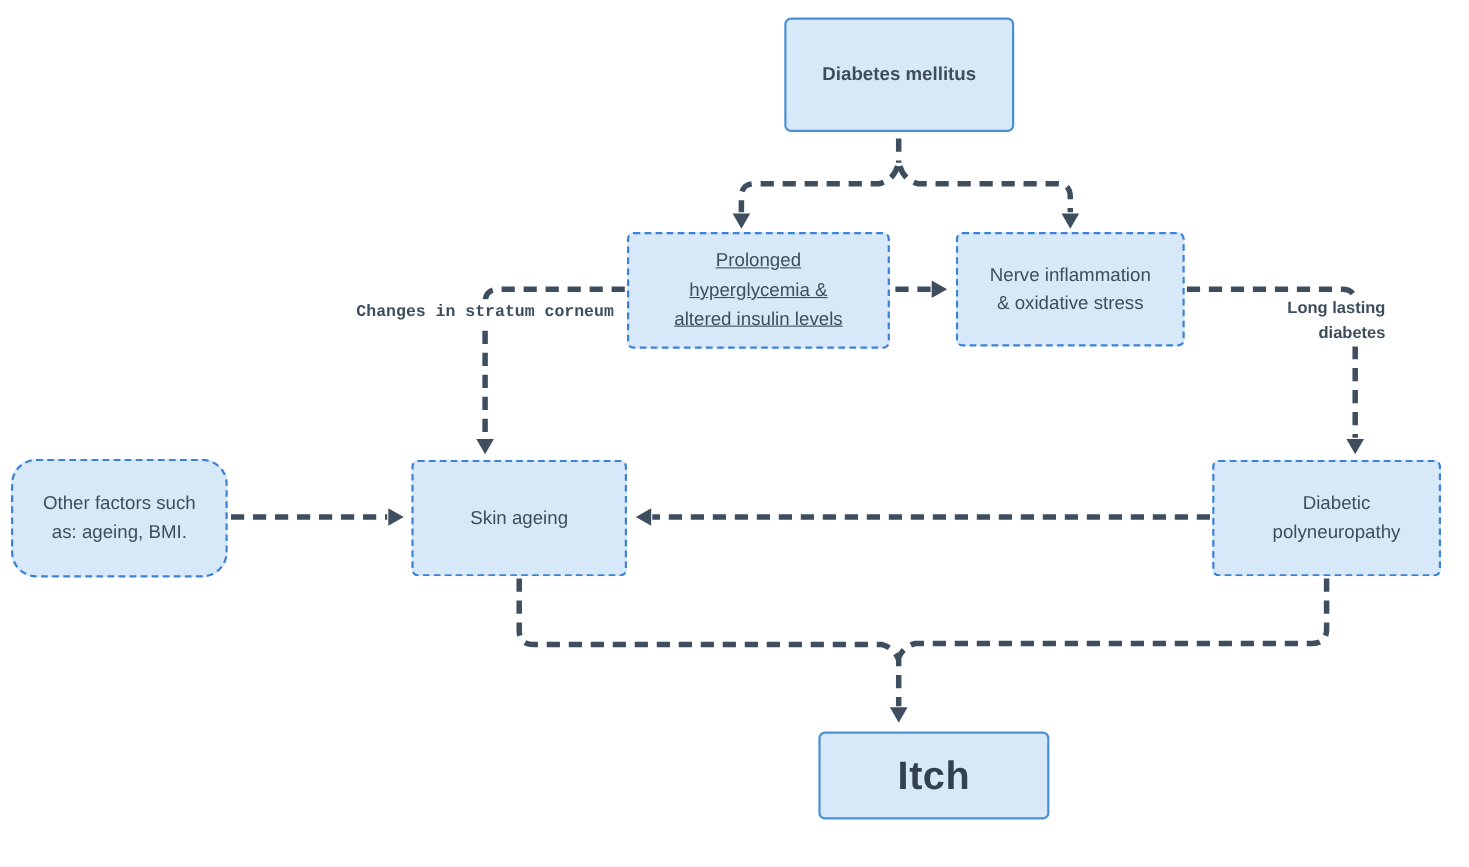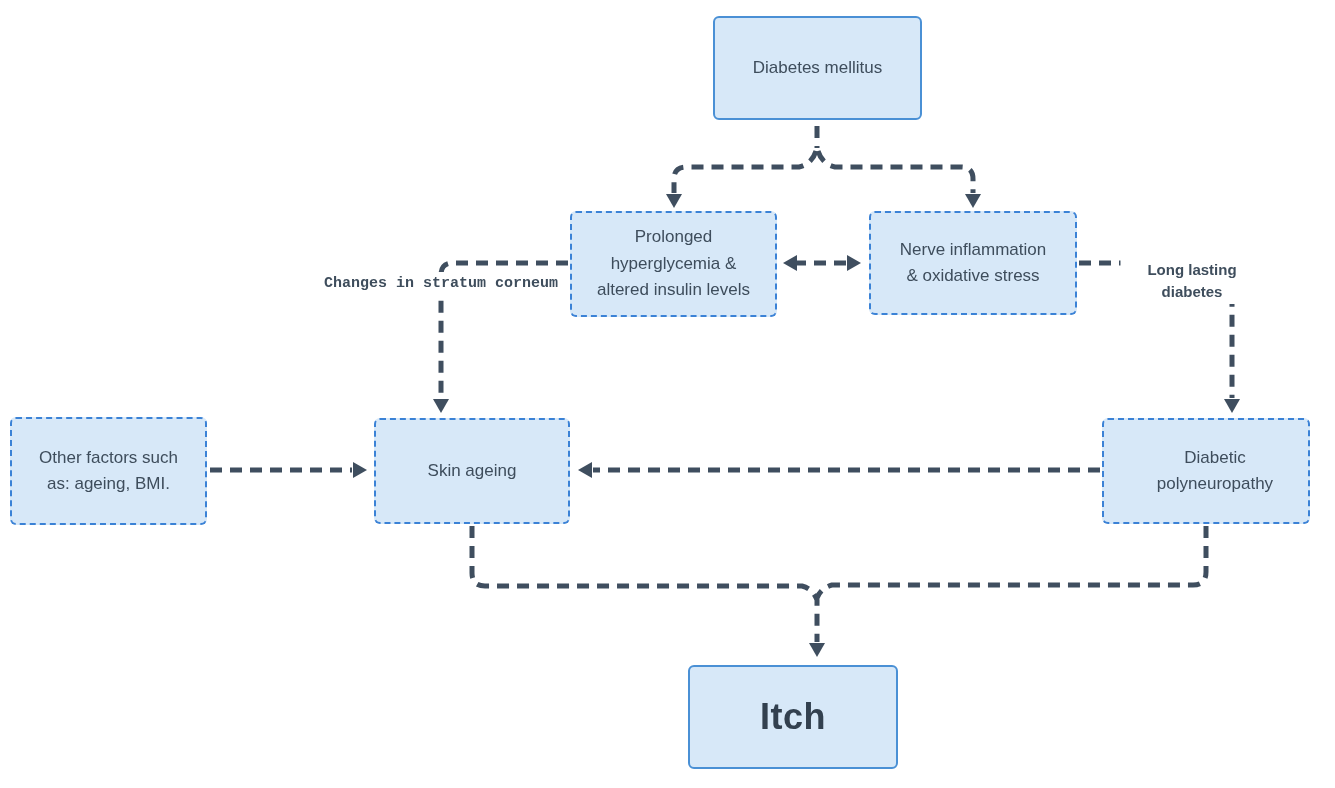--- a/index.html
+++ b/index.html
@@ -78,51 +78,51 @@
     <g>
       <path d="M472,526 L472,573 Q472,586 485,586 L802,586 Q813,589 817,600 L817,642"></path>
       <polygon points="809,643 825,643 817,657"></polygon>
     </g>
 
     <g>
       <path d="M1206,526 L1206,572 Q1206,585 1193,585 L832,585 Q821,588 817,598"></path>
     </g>
   </svg>
 
-  <div class="node solid" style="left:713px;top:16px;width:209px;height:104px;">
+  <div class="node solid" style="left:713px;top:16px;width:209px;height:104px;font-weight:bold;">
     <span>Diabetes mellitus</span>
   </div>
 
-  <div class="node dashed" style="left:570px;top:211px;width:207px;height:106px;">
+  <div class="node dashed" style="left:570px;top:211px;width:239px;height:106px;text-decoration:underline;">
     <span>Prolonged
 hyperglycemia &amp;
 altered insulin levels</span>
   </div>
 
   <div class="node dashed" style="left:869px;top:211px;width:208px;height:104px;">
     <span>Nerve inflammation
 &amp; oxidative stress</span>
   </div>
 
-  <div class="node dashed" style="left:10px;top:417px;width:197px;height:108px;">
+  <div class="node dashed" style="left:10px;top:417px;width:197px;height:108px;border-radius:23px;">
     <span>Other factors such
 as: ageing, BMI.</span>
   </div>
 
   <div class="node dashed" style="left:374px;top:418px;width:196px;height:106px;">
     <span>Skin ageing</span>
   </div>
 
   <div class="node dashed" style="left:1102px;top:418px;width:208px;height:106px;padding-left:28px;">
     <span>Diabetic
 polyneuropathy</span>
   </div>
 
-  <div class="node solid terminal" style="left:688px;top:665px;width:210px;height:104px;">
+  <div class="node solid terminal" style="left:744px;top:665px;width:210px;height:80px;">
     <span>Itch</span>
   </div>
 
   <div class="edge-label" style="left:441px;top:272px;transform:translateX(-50%);font-family:Liberation Mono, monospace;">Changes in stratum corneum</div>
 
-  <div class="edge-label" style="left:1192px;top:258px;transform:translateX(-50%);">Long lasting diabetes</div>
+  <div class="edge-label" style="left:1192px;top:269px;transform:translateX(-50%);text-align:right;">Long lasting diabetes</div>
 
 
 </div>
 
 </body></html>

